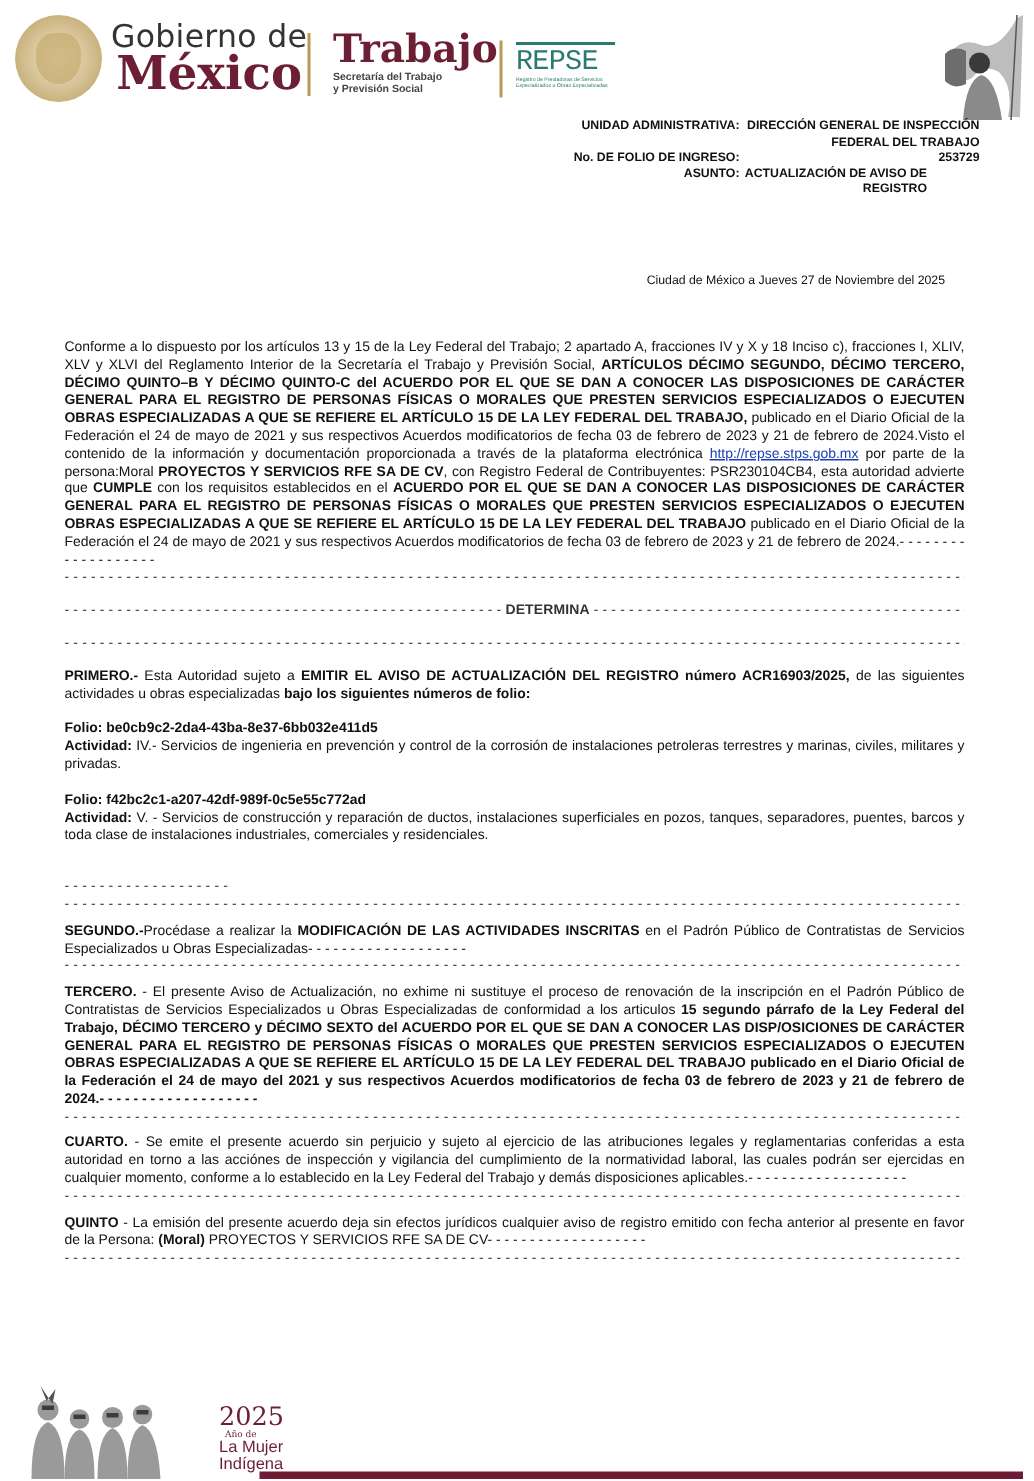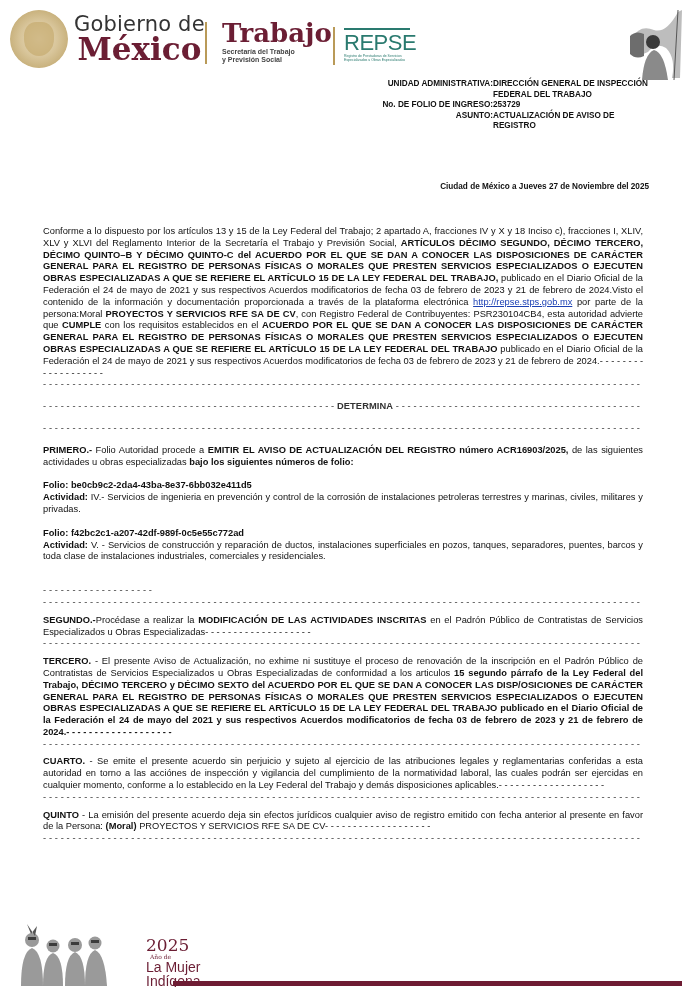--- a/index.html
+++ b/index.html
@@ -12,47 +12,47 @@
           background:#c4a96c; opacity:.65; }
   .gob { position:absolute; left:74px; top:14px; line-height:1; color:#6b1e34; }
   .gob .l1 { font-family:"DejaVu Sans", sans-serif; font-size:21px; color:#333; display:block; letter-spacing:0.2px; }
   .gob .l2 { font-family:"DejaVu Serif", serif; font-size:31px; color:#6b1e34; display:block; font-weight:bold; margin-top:-1px;text-align:center; }
   .vbar { position:absolute; width:2px; background:#b99a58; }
   .trab { position:absolute; left:222px; top:20px; color:#6b1e34; }
   .trab .t1 { font-family:"DejaVu Serif", serif; font-weight:bold; font-size:26px; display:block; line-height:1; }
   .trab .t2 { font-size:7px; color:#444; display:block; line-height:8px; margin-top:2px; font-weight:bold; }
   .repse { position:absolute; left:344px; top:28px; color:#2a7a6f; }
   .repse .bar { position:absolute; left:0; top:0; width:66px; height:2px; background:#2a7a6f; }
-  .repse .r1 { font-family:Liberation Sans, sans-serif; font-size:22px; display:block; line-height:1; margin-top:4px; letter-spacing:-0.5px; }
+  .repse .r1 { font-family:Liberation Mono, monospace; font-size:19px; display:block; line-height:1; margin-top:4px; letter-spacing:-0.5px; }
   .repse .r2 { font-size:3.5px; display:block; color:#2a7a6f; line-height:4px; width:68px; }
   .flag { position:absolute; left:626px; top:8px; width:58px; height:72px; }
 
   .meta { position:absolute; left:343px; top:79px; font-size:8.2px; font-weight:bold; line-height:10.6px; }
   .meta .row { display:flex; }
   .meta .k { width:150px;text-align:right; }
-  .meta .v { width:160px; }
-  .date { position:absolute; right:40px; top:182px; font-size:8.2px; font-weight:bold; }
+  .meta .v { width:160px;text-align:right; }
+  .date { position:absolute; right:59px; top:182px; font-size:8.2px; font-weight:normal; }
 
   .body { position:absolute; left:43px; top:226px; width:600px; font-size:9.3px; line-height:11.8px; text-align:justify; }
   .body p { margin:0; }
   .body b { font-weight:bold; }
   .dash { white-space:nowrap; overflow:hidden; letter-spacing:0.1px; color:#333; }
   .center { text-align:center; }
   a.link { color:#1a3fb3; text-decoration:underline; }
   .gap6 { height:6px; }
   .gap10 { height:10px; }
   .gap12 { height:12px; }
   .gap22 { height:22px; }
 
   .foot { position:absolute; left:0; top:900px; width:689px; height:87px; }
   .women { position:absolute; left:15px; top:18px; width:95px; height:68px; }
   .yr { position:absolute; left:119px; top:37px; color:#6b1e34; font-family:"DejaVu Serif", serif; line-height:1;margin-left:27px; }
   .yr .y1 { font-size:17px; display:block; }
   .yr .y2 { font-size:6px; display:block; color:#6b1e34; margin-left:4px; }
-  .yr .y3 { font-size:14px; display:block; font-family:"Liberation Sans Narrow","Liberation Sans", sans-serif; }
+  .yr .y3 { font-size:11px; display:block; font-family:"Liberation Sans Narrow","Liberation Sans", sans-serif; }
   .fline { position:absolute; left:173px; top:81px; width:509px; height:5px; background:#6e1c33; }
 </style>
 </head>
 <body>
 
 <div class="hdr">
   <div class="seal"></div>
   <div class="gob">
     <span class="l1">Gobierno de</span>
     <span class="l2">México</span>
@@ -96,21 +96,21 @@
 
 <div class="body">
   <p><span>Conforme a lo dispuesto por los artículos 13 y 15 de la Ley Federal del Trabajo; 2 apartado A, fracciones IV y X y 18 Inciso c), fracciones I, XLIV, XLV y XLVI del Reglamento Interior de la Secretaría el Trabajo y Previsión Social, </span><b>ARTÍCULOS DÉCIMO SEGUNDO, DÉCIMO TERCERO, DÉCIMO QUINTO–B Y DÉCIMO QUINTO-C del ACUERDO POR EL QUE SE DAN A CONOCER LAS DISPOSICIONES DE CARÁCTER GENERAL PARA EL REGISTRO DE PERSONAS FÍSICAS O MORALES QUE PRESTEN SERVICIOS ESPECIALIZADOS O EJECUTEN OBRAS ESPECIALIZADAS A QUE SE REFIERE EL ARTÍCULO 15 DE LA LEY FEDERAL DEL TRABAJO,</b><span> publicado en el Diario Oficial de la Federación el 24 de mayo de 2021 y sus respectivos Acuerdos modificatorios de fecha 03 de febrero de 2023 y 21 de febrero de 2024.Visto el contenido de la información y documentación proporcionada a través de la plataforma electrónica </span><a class="link">http://repse.stps.gob.mx</a><span> por parte de la persona:Moral </span><b>PROYECTOS Y SERVICIOS RFE SA DE CV</b><span>, con Registro Federal de Contribuyentes: PSR230104CB4, esta autoridad advierte que </span><b>CUMPLE</b><span> con los requisitos establecidos en el </span><b>ACUERDO POR EL QUE SE DAN A CONOCER LAS DISPOSICIONES DE CARÁCTER GENERAL PARA EL REGISTRO DE PERSONAS FÍSICAS O MORALES QUE PRESTEN SERVICIOS ESPECIALIZADOS O EJECUTEN OBRAS ESPECIALIZADAS A QUE SE REFIERE EL ARTÍCULO 15 DE LA LEY FEDERAL DEL TRABAJO</b><span> publicado en el Diario Oficial de la Federación el 24 de mayo de 2021 y sus respectivos Acuerdos modificatorios de fecha 03 de febrero de 2023 y 21 de febrero de 2024.- - - - - - - - - - - - - - - - - - -</span></p>
   <div class="dash">- - - - - - - - - - - - - - - - - - - - - - - - - - - - - - - - - - - - - - - - - - - - - - - - - - - - - - - - - - - - - - - - - - - - - - - - - - - - - - - - - - - - - - - - - - - - - - - - - - - - - - - - - - - - - - - - - - - - - - - - - - - - - - - - - - - - - - - - - - - - - - - -</div>
   <div class="gap10"></div>
   <div class="dash center"><span>- - - - - - - - - - - - - - - - - - - - - - - - - - - - - - - - - - - - - - - - - - - - - - - - - -</span> <b>DETERMINA</b> <span>- - - - - - - - - - - - - - - - - - - - - - - - - - - - - - - - - - - - - - - - - - - - - - - - - -</span></div>
   <div class="gap10"></div>
   <div class="dash">- - - - - - - - - - - - - - - - - - - - - - - - - - - - - - - - - - - - - - - - - - - - - - - - - - - - - - - - - - - - - - - - - - - - - - - - - - - - - - - - - - - - - - - - - - - - - - - - - - - - - - - - - - - - - - - - - - - - - - - - - - - - - - - - - - - - - - - - - - - - - - - -</div>
   <div class="gap10"></div>
 
-  <p><b>PRIMERO.-</b><span> Folio Autoridad procede a </span><b>EMITIR EL AVISO DE ACTUALIZACIÓN DEL REGISTRO número ACR16903/2025,</b><span> de las siguientes actividades u obras especializadas </span><b>bajo los siguientes números de folio:</b></p>
+  <p><b>PRIMERO.-</b><span> Esta Autoridad sujeto a </span><b>EMITIR EL AVISO DE ACTUALIZACIÓN DEL REGISTRO número ACR16903/2025,</b><span> de las siguientes actividades u obras especializadas </span><b>bajo los siguientes números de folio:</b></p>
   <div class="gap12"></div>
   <p><b>Folio: be0cb9c2-2da4-43ba-8e37-6bb032e411d5</b></p>
   <p><b>Actividad:</b><span> IV.- Servicios de ingenieria en prevención y control de la corrosión de instalaciones petroleras terrestres y marinas, civiles, militares y privadas.</span></p>
   <div class="gap12"></div>
   <p><b>Folio: f42bc2c1-a207-42df-989f-0c5e55c772ad</b></p>
   <p><b>Actividad:</b><span> V. - Servicios de construcción y reparación de ductos, instalaciones superficiales en pozos, tanques, separadores, puentes, barcos y toda clase de instalaciones industriales, comerciales y residenciales.</span></p>
   <div class="gap22"></div>
   <div class="dash">- - - - - - - - - - - - - - - - - - -</div>
   <div class="dash">- - - - - - - - - - - - - - - - - - - - - - - - - - - - - - - - - - - - - - - - - - - - - - - - - - - - - - - - - - - - - - - - - - - - - - - - - - - - - - - - - - - - - - - - - - - - - - - - - - - - - - - - - - - - - - - - - - - - - - - - - - - - - - - - - - - - - - - - - - - - - - - -</div>
   <div class="gap6"></div>

